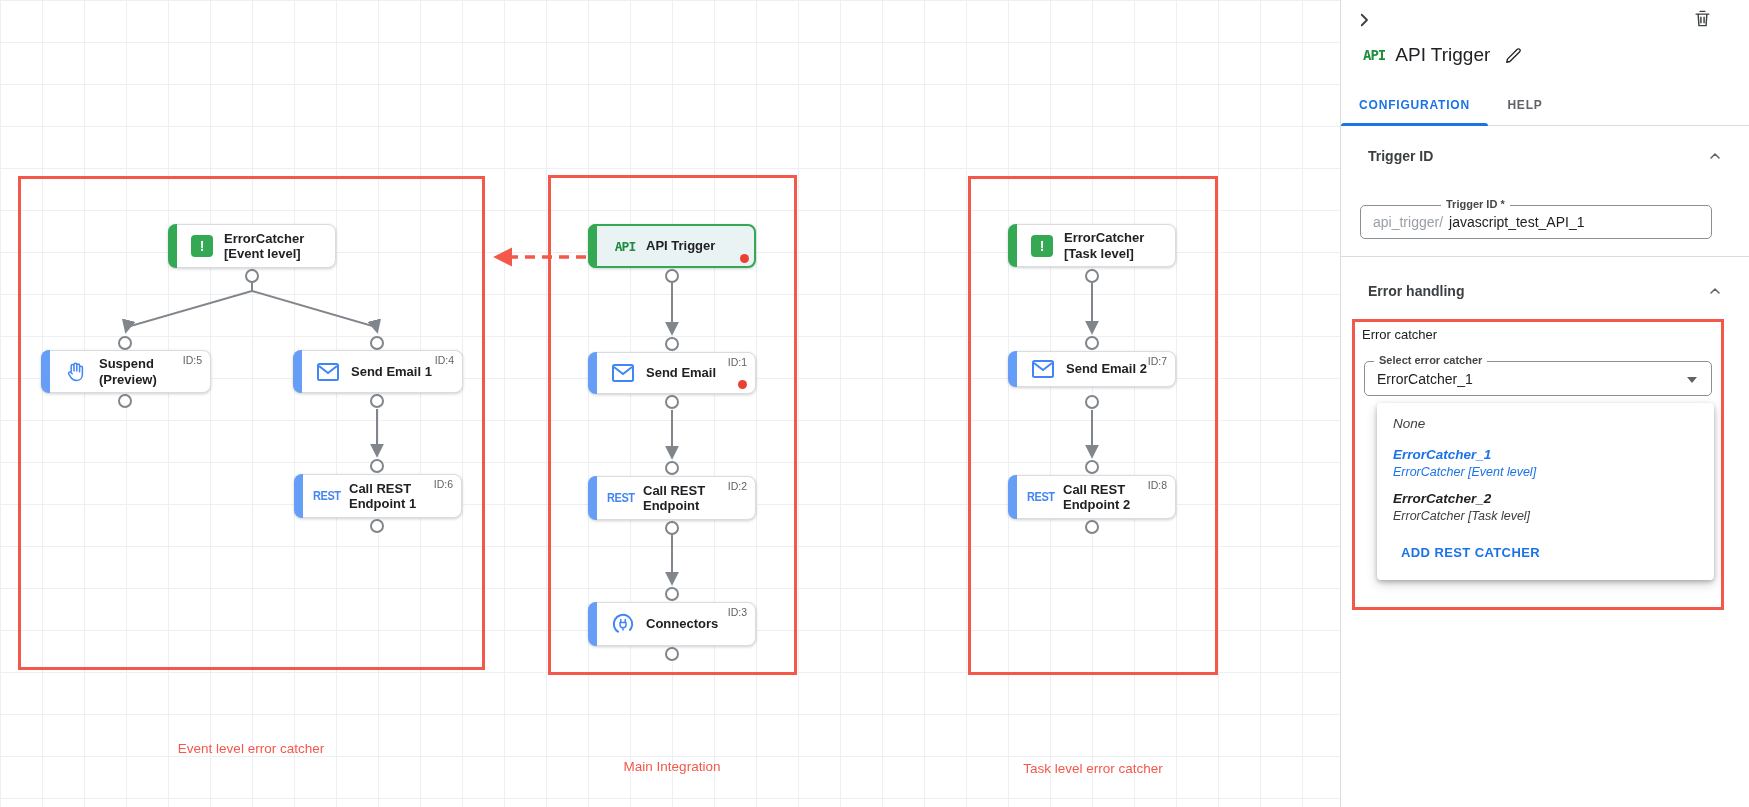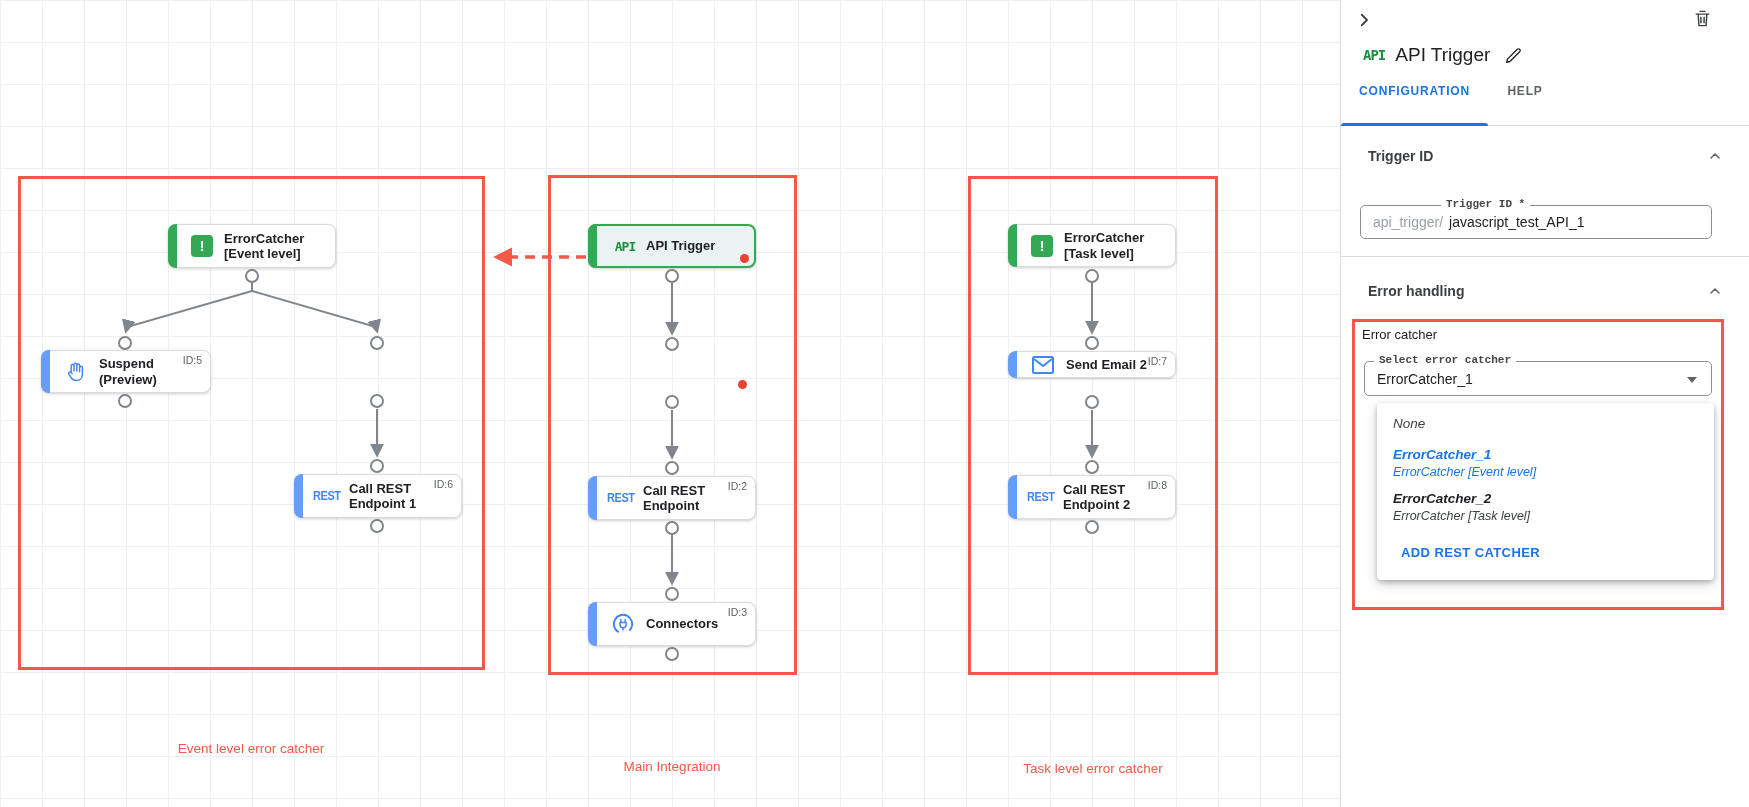--- a/index.html
+++ b/index.html
@@ -35,29 +35,29 @@
   .resttext { font-size:12.5px; font-weight:700; color:#4285f4; letter-spacing:-0.5px; transform:scaleX(.88); transform-origin:left; }
   .reddot { position:absolute; width:9px; height:9px; border-radius:50%; background:#e94235; }
 
   
   .panel { position:absolute; left:1341px; top:0; width:408px; height:807px; background:#fff; }
   .iconbtn { position:absolute; width:26px; height:26px; display:flex; align-items:center; justify-content:center; cursor:pointer; }
   .phead { position:absolute; left:22px; top:42px; display:flex; align-items:center; gap:10px; }
   .phead .apitext { font-size:14px; }
   .ptitle { font-size:19px; color:#202124; }
   .tabs { position:absolute; left:0; top:84px; width:408px; height:42px; border-bottom:1px solid #dadce0; display:flex; }
-  .tab { height:42px; display:flex; align-items:flex-start; justify-content:center; font-size:12px; font-weight:700;
+  .tab { height:42px; display:flex; align-items:center; justify-content:center; font-size:12px; font-weight:700;
     letter-spacing:.8px; cursor:pointer; position:relative; }
   .tab.active { color:#1a73e8; }
   .tab.active .tabline { position:absolute; left:0; right:0; bottom:0; height:3px; background:#1a73e8; border-radius:3px 3px 0 0; }
   .tab.idle { color:#5f6368; }
   .sechead { position:absolute; left:27px; font-size:14px; font-weight:700; color:#3c4043; }
   .chev { position:absolute; right:26px; width:16px; height:16px; }
   .outfield { position:absolute; border:1px solid #8a8f94; border-radius:5px; background:#fff; }
-  .leg { position:absolute; top:-8px; background:#fff; padding:0 5px; font-size:11px; font-weight:700; color:#444746; white-space:nowrap;font-family:Liberation Mono, monospace; }
+  .leg { position:absolute; top:-8px; background:#fff; padding:0 5px; font-size:11px; font-weight:700; color:#444746; white-space:nowrap; }
   .fieldrow { position:absolute; left:12px; right:10px; top:0; bottom:0; display:flex; align-items:center; font-size:14px; gap:6px; }
   .pfx { color:#9aa0a6; }
   .fval { color:#202124; }
   .divider { position:absolute; left:0; width:408px; height:1px; background:#dadce0; }
   .redrect { position:absolute; border:3px solid var(--red); }
   .plainlabel { position:absolute; font-size:13px; color:#202124; }
   .selarrow { position:absolute; right:14px; top:15px; width:0; height:0; border-left:5px solid transparent;
     border-right:5px solid transparent; border-top:6px solid #5f6368; }
   .dropcard { position:absolute; background:#fff; border-radius:4px;
     box-shadow:0 2px 4px rgba(0,0,0,.22), 0 4px 12px rgba(0,0,0,.18); }
@@ -141,40 +141,62 @@
       <span class="nicon">
         <svg width="24" height="24" viewBox="0 0 24 24">
             <path d="M7.2 11.5V6a1.4 1.4 0 012.8 0v5M10 11V4.6a1.4 1.4 0 012.8 0V11M12.8 11V5.4a1.4 1.4 0 012.8 0v6.1M15.6 11.8V7.6a1.4 1.4 0 012.8 0v6.6c0 3.9-2.5 6.3-5.9 6.3-2.9 0-4.3-1-5.8-3.4l-2-3.3c-.7-1.2.9-2.4 1.9-1.5l1.6 1.5" fill="none" stroke="#4285f4" stroke-width="1.5" stroke-linecap="round" stroke-linejoin="round"></path>
           </svg>
       </span>
       <span class="nlabel">Suspend
 (Preview)</span>
       <span class="nid">ID:5</span>
     </div>
 
+    <div class="node blue" style="left:293px;top:350px;width:170px;height:43px">
+      <span class="bar"></span>
+      <span class="nicon">
+        <svg width="24" height="20" viewBox="0 0 24 20">
+            <rect x="2" y="2" width="20" height="16" rx="1.5" fill="none" stroke="#4285f4" stroke-width="2"></rect>
+            <path d="M3 4l9 7 9-7" fill="none" stroke="#4285f4" stroke-width="2"></path>
+          </svg>
+      </span>
+      <span class="nlabel">Send Email 1</span>
+      <span class="nid">ID:4</span>
+    </div>
 
     <div class="node blue" style="left:294px;top:474px;width:168px;height:44px">
       <span class="bar"></span>
       <span class="nicon" style="margin-left:16px;width:36px">
           <span class="resttext">REST</span>
         </span>
       <span class="nlabel" style="margin-left:2px">Call REST
 Endpoint 1</span>
       <span class="nid">ID:6</span>
     </div>
 
     <div class="node trigger" style="left:588px;top:224px;width:168px;height:44px">
       <span class="bar"></span>
       <span class="nicon" style="margin-left:20px;width:30px">
           <span class="apitext">API</span>
         </span>
       <span class="nlabel" style="margin-left:6px">API Trigger</span>
     </div>
     <div class="reddot" style="left:740px;top:254px"></div>
 
+    <div class="node blue" style="left:588px;top:352px;width:168px;height:42px">
+      <span class="bar"></span>
+      <span class="nicon">
+        <svg width="24" height="20" viewBox="0 0 24 20">
+            <rect x="2" y="2" width="20" height="16" rx="1.5" fill="none" stroke="#4285f4" stroke-width="2"></rect>
+            <path d="M3 4l9 7 9-7" fill="none" stroke="#4285f4" stroke-width="2"></path>
+          </svg>
+      </span>
+      <span class="nlabel">Send Email</span>
+      <span class="nid">ID:1</span>
+    </div>
     <div class="reddot" style="left:738px;top:380px"></div>
 
     <div class="node blue" style="left:588px;top:476px;width:168px;height:44px">
       <span class="bar"></span>
       <span class="nicon" style="margin-left:16px;width:36px">
           <span class="resttext">REST</span>
         </span>
       <span class="nlabel" style="margin-left:2px">Call REST
 Endpoint</span>
       <span class="nid">ID:2</span>
@@ -194,21 +216,21 @@
 
     <div class="node green" style="left:1008px;top:224px;width:168px;height:43px">
       <span class="bar"></span>
       <span class="nicon">
           <span class="errsq">!</span>
         </span>
       <span class="nlabel">ErrorCatcher
 [Task level]</span>
     </div>
 
-    <div class="node blue" style="left:1008px;top:351px;width:168px;height:27px">
+    <div class="node blue" style="left:1008px;top:351px;width:168px;height:36px">
       <span class="bar"></span>
       <span class="nicon">
         <svg width="24" height="20" viewBox="0 0 24 20">
             <rect x="2" y="2" width="20" height="16" rx="1.5" fill="none" stroke="#4285f4" stroke-width="2"></rect>
             <path d="M3 4l9 7 9-7" fill="none" stroke="#4285f4" stroke-width="2"></path>
           </svg>
       </span>
       <span class="nlabel">Send Email 2</span>
       <span class="nid">ID:7</span>
     </div>

